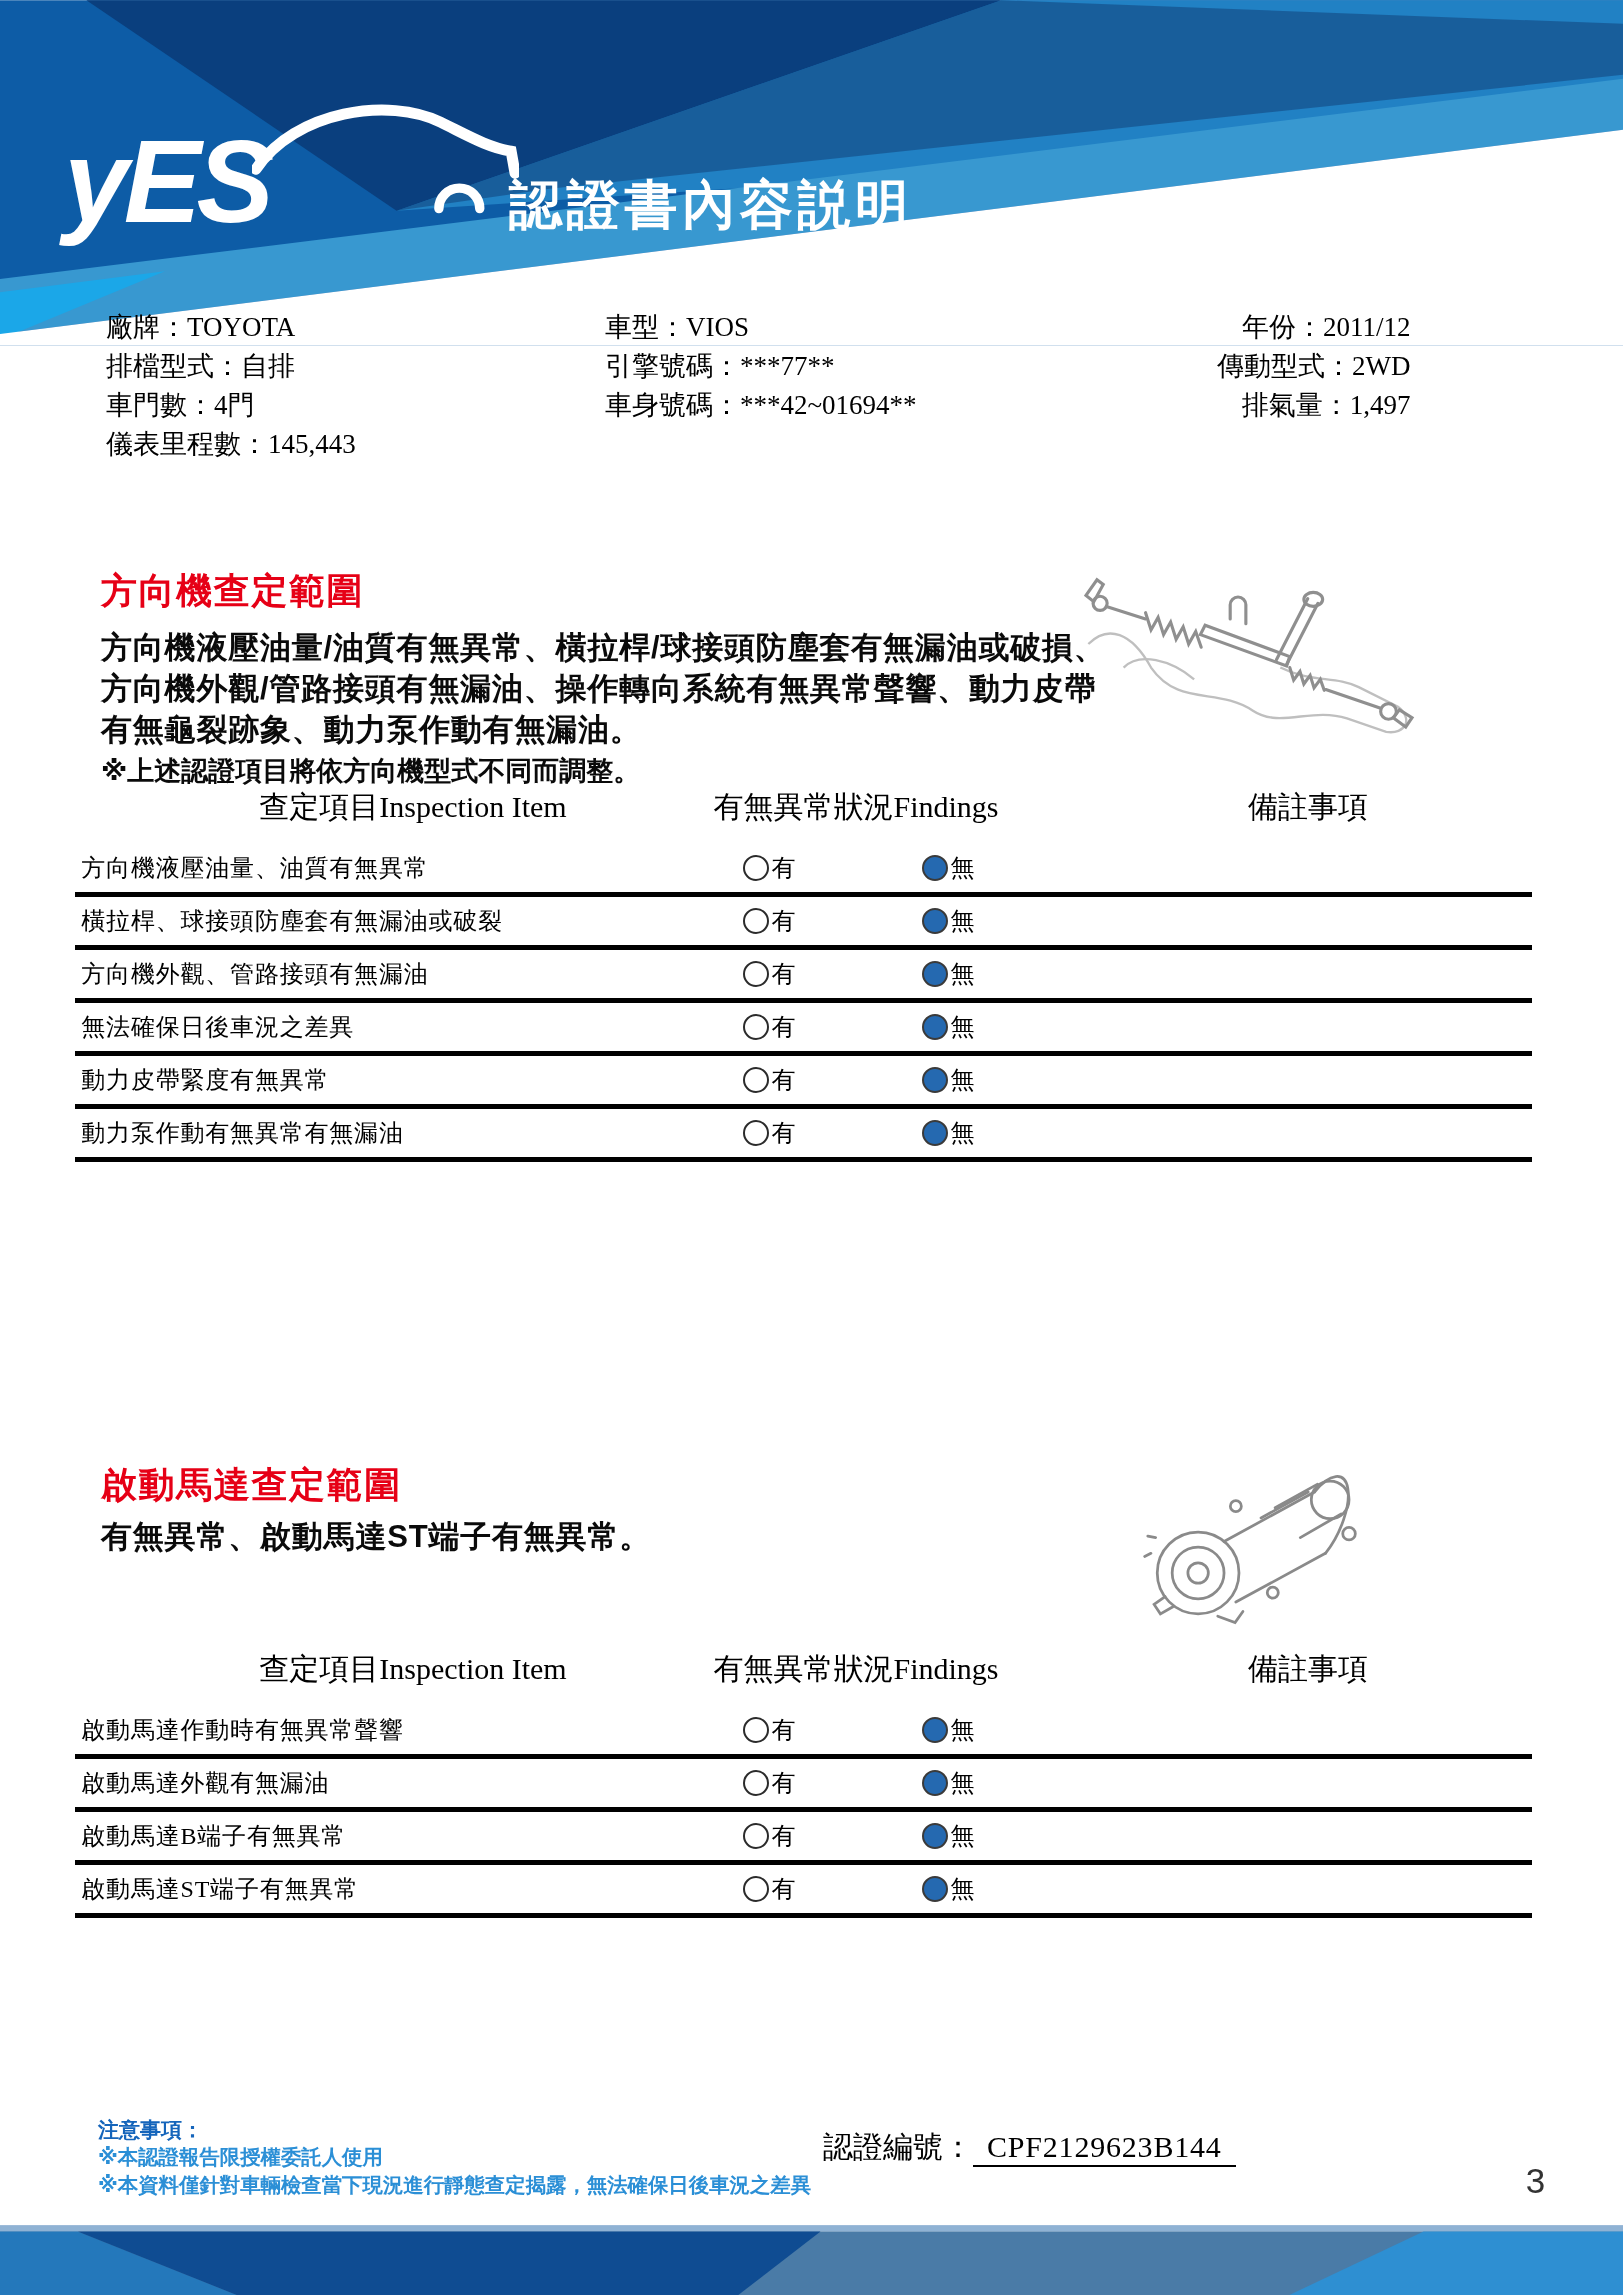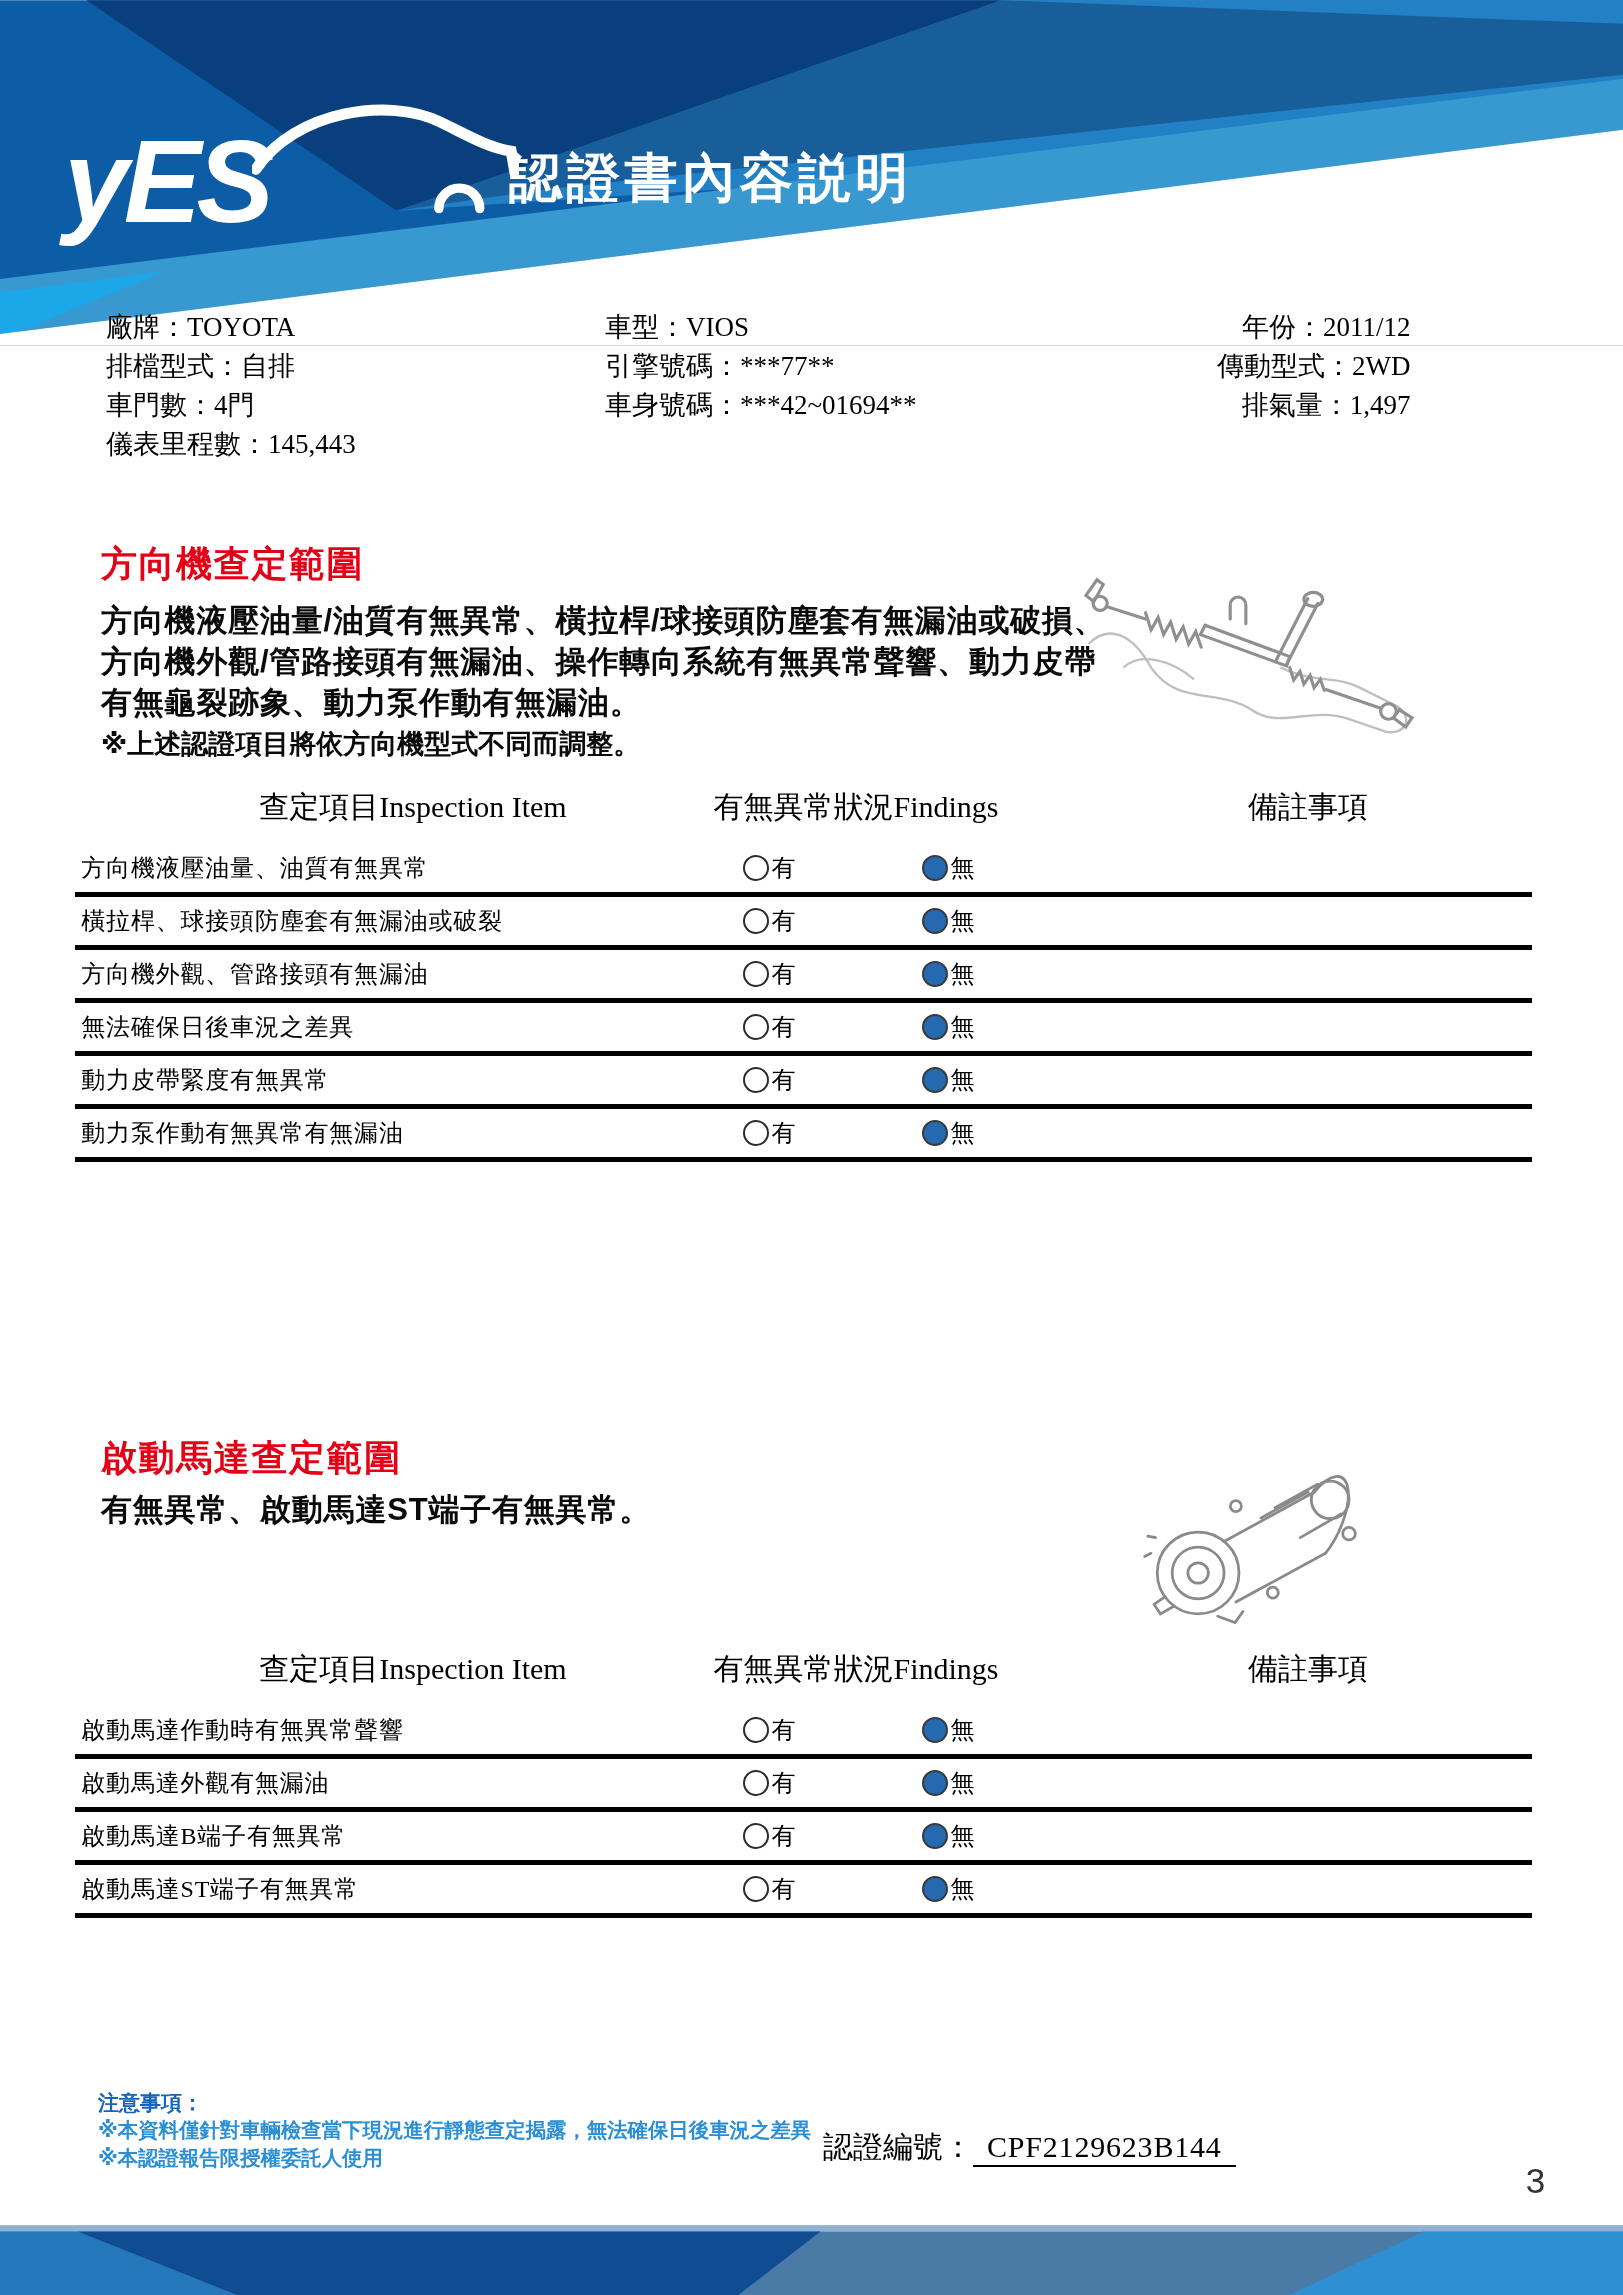--- a/index.html
+++ b/index.html
@@ -1,20 +1,20 @@
 <!DOCTYPE html>
 <html style="--accent-red: #E60016; --radio-selected: #2569B0; --header-blue: #0D5CA6; --header-blue-light: #2181C4; --header-navy: #0A3F7E; --header-band-light: #3898D0; --note-blue-dark: #1565BB; --note-blue: #2B8FD6; --footer-navy: #0F4C92; --footer-muted: #4A7BA7; --footer-bright: #2E8FD2; --table-line: #000000;font-size:12.6px"><head>
 <meta charset="utf-8">
 <style>
   html,body{margin:0;padding:0;}
   body{
     width:1623px;height:2295px;position:relative;background:#fff;overflow:hidden;
     font-family:"Liberation Serif","DejaVu Serif",serif;color:#000;
   }
-  .sans{font-family:"Liberation Sans","DejaVu Sans",sans-serif;}
+  .sans{font-family:"Liberation Sans","DejaVu Sans",sans-serif;margin-top:27px;}
 
   
   #header-svg{position:absolute;top:0;left:0;}
   #logo-wrap{position:absolute;left:64px;top:116px;width:440px;height:157px;color:#fff;}
   #logo-text{
     position:absolute;left:0;top:7.9px;font-style:italic;font-weight:900;
     font-size:116px;line-height:116px;letter-spacing:-4.7px;
     font-family:"Liberation Sans","DejaVu Sans",sans-serif;
   }
   #car-swoosh{position:absolute;left:188px;top:-41px;}
@@ -306,22 +306,22 @@
     <div class="radio radio-no">
         <span class="rcircle selected"></span>
         <span class="rlabel">無</span>
       </div>
     <div class="remark-cell"></div>
   </div>
 </div>
 
 <div id="notes" class="sans">
   <div class="ntitle">注意事項：</div>
+  <div class="nline">※本認證報告限授權委託人使用</div>
   <div class="nline">※本資料僅針對車輛檢查當下現況進行靜態查定揭露，無法確保日後車況之差異</div>
-  <div class="nline">※本認證報告限授權委託人使用</div>
 </div>
 
 <div id="cert">
   <span>認證編號：</span><span class="cert-value">CPF2129623B144</span>
 </div>
 
 <div id="page-num">3</div>
 
 <svg id="footer-svg" width="1623" height="75" viewBox="0 0 2067 95">
   <rect x="0" y="5" width="2067" height="8" fill="#8FB2D4"></rect>

